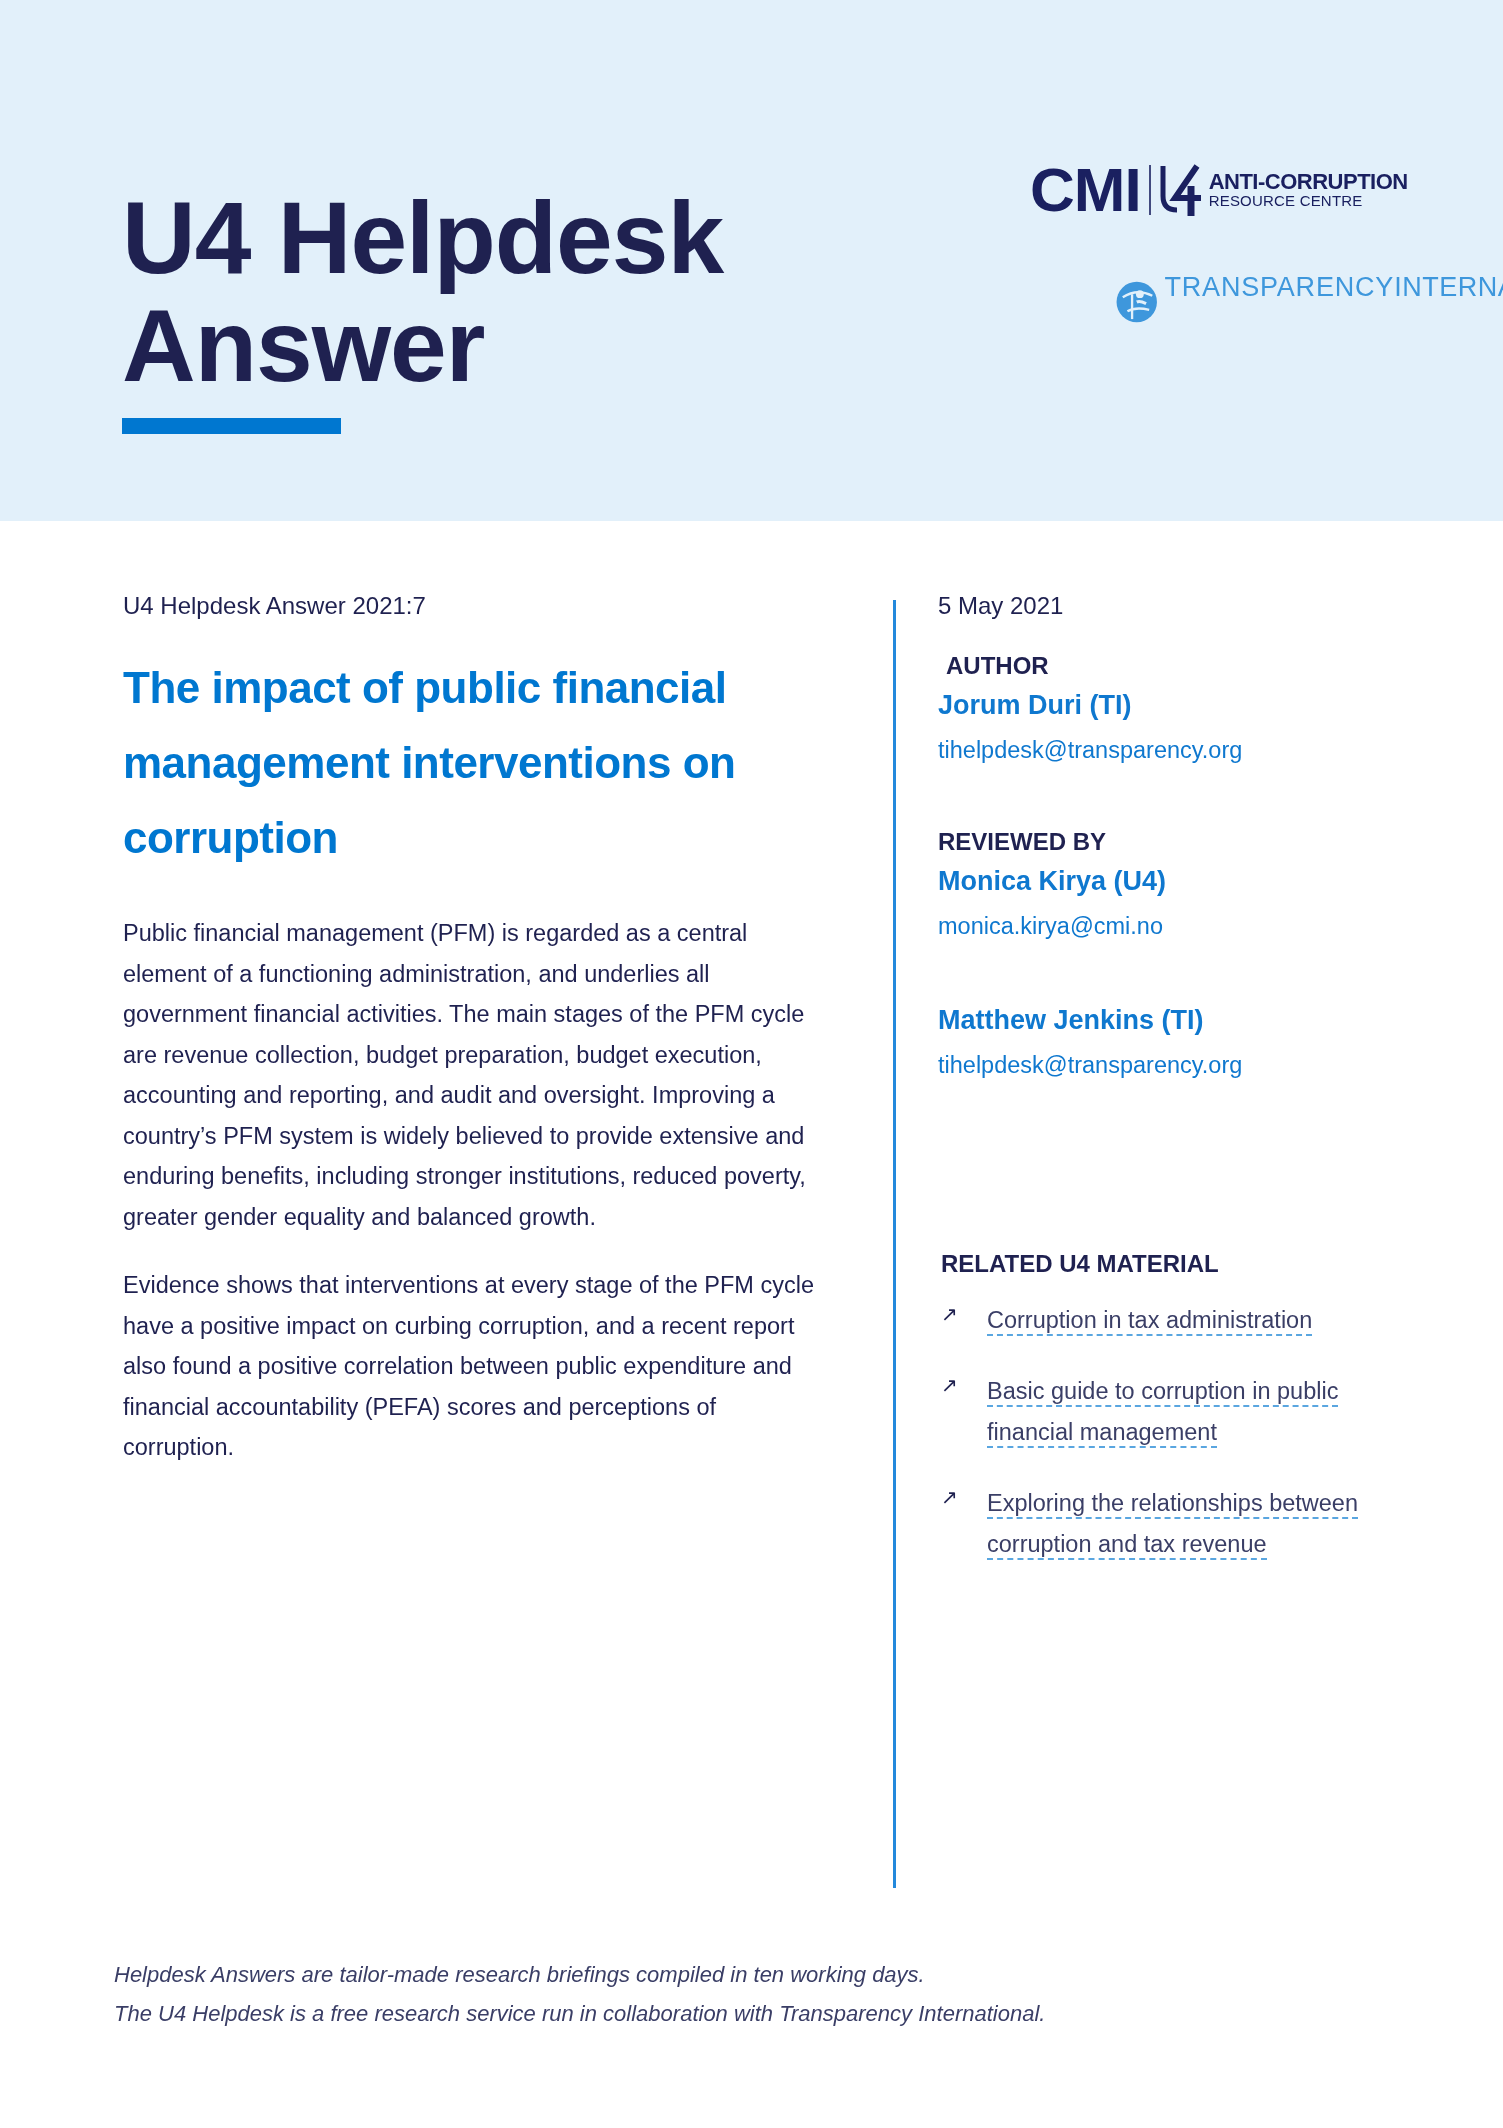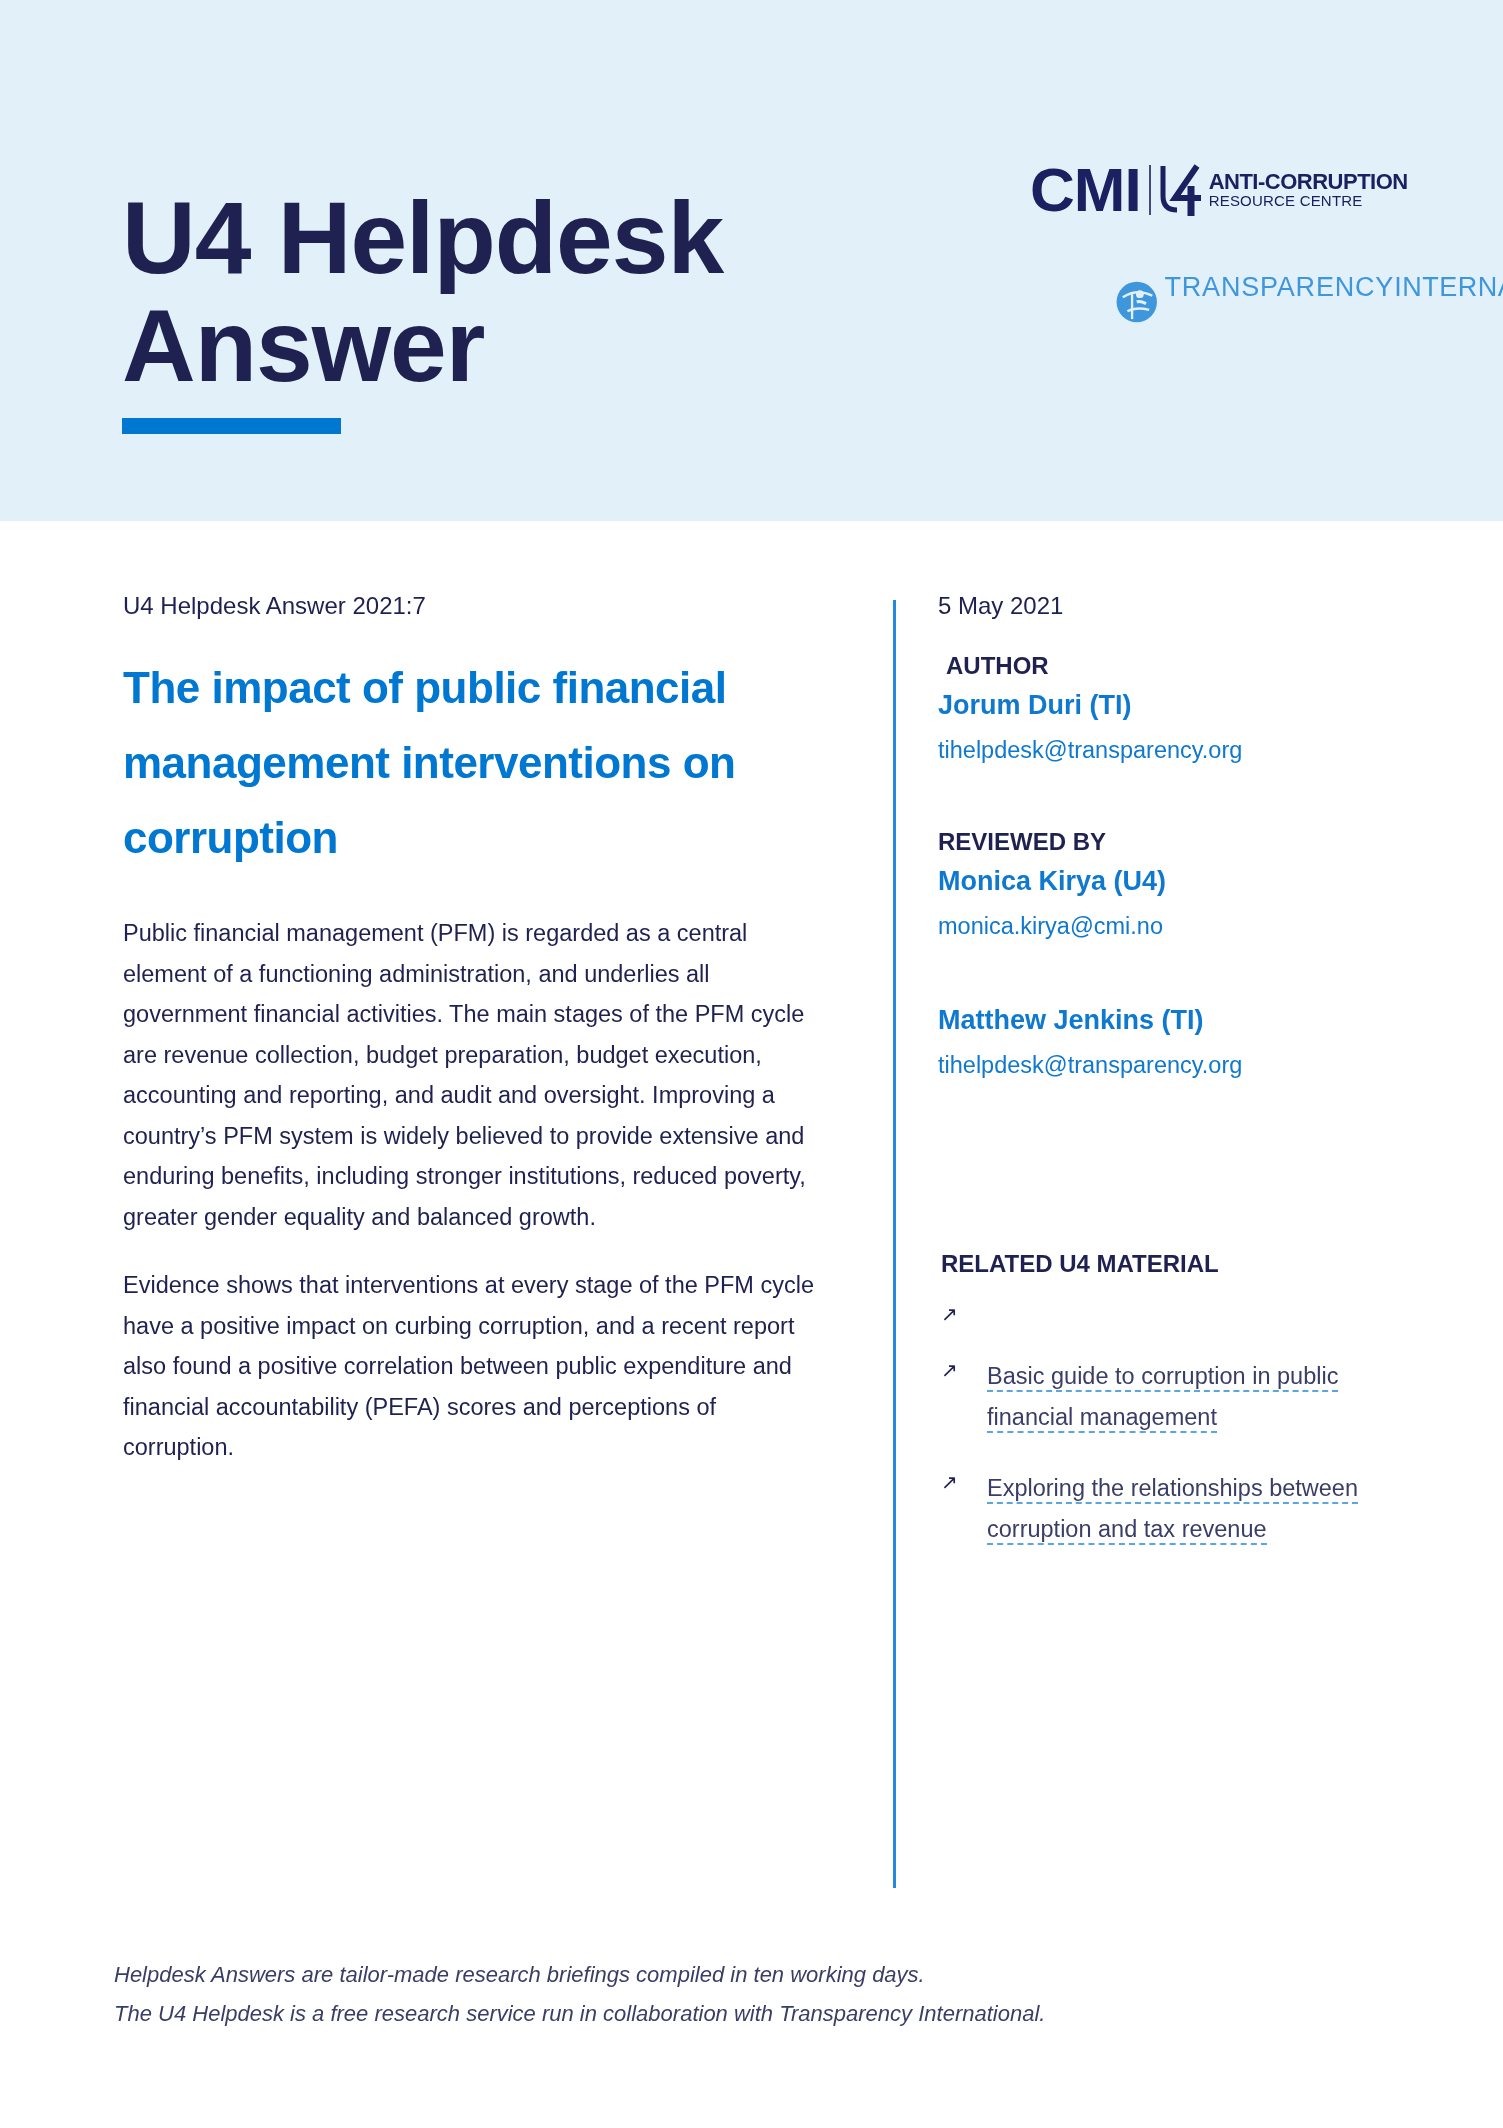--- a/index.html
+++ b/index.html
@@ -109,20 +109,21 @@
   <div class="person-email" style="top:913px;">monica.kirya@cmi.no</div>
 
   <div class="person-name" style="top:1005px;">Matthew Jenkins (TI)</div>
   <div class="person-email" style="top:1052px;">tihelpdesk@transparency.org</div>
 </div>
 
 <div class="related-heading">RELATED U4 MATERIAL</div>
 <ul class="related-list">
   <li class="related-item">
     <span class="arrow-icon">↗</span>
+    <a class="related-link"><span>Corruption in tax administration</span></a>
   </li>
   <li class="related-item">
     <span class="arrow-icon">↗</span>
     <a class="related-link"><span>Basic guide to corruption in public financial management</span></a>
   </li>
   <li class="related-item">
     <span class="arrow-icon">↗</span>
     <a class="related-link"><span>Exploring the relationships between corruption and tax revenue</span></a>
   </li>
 </ul>

